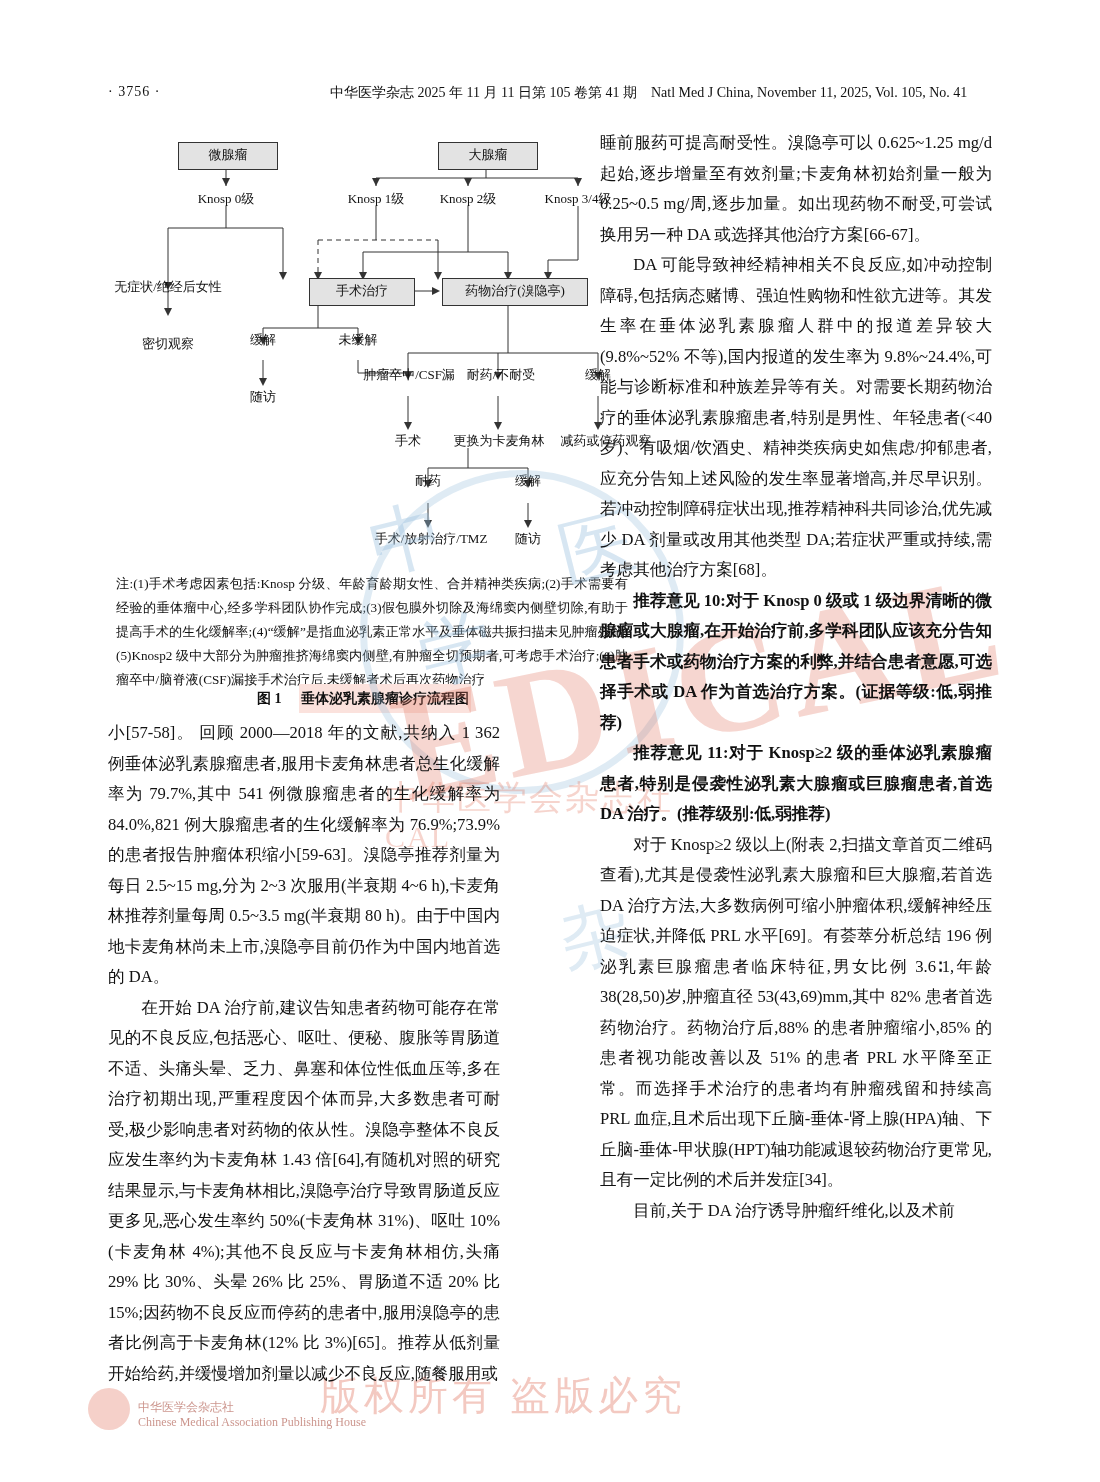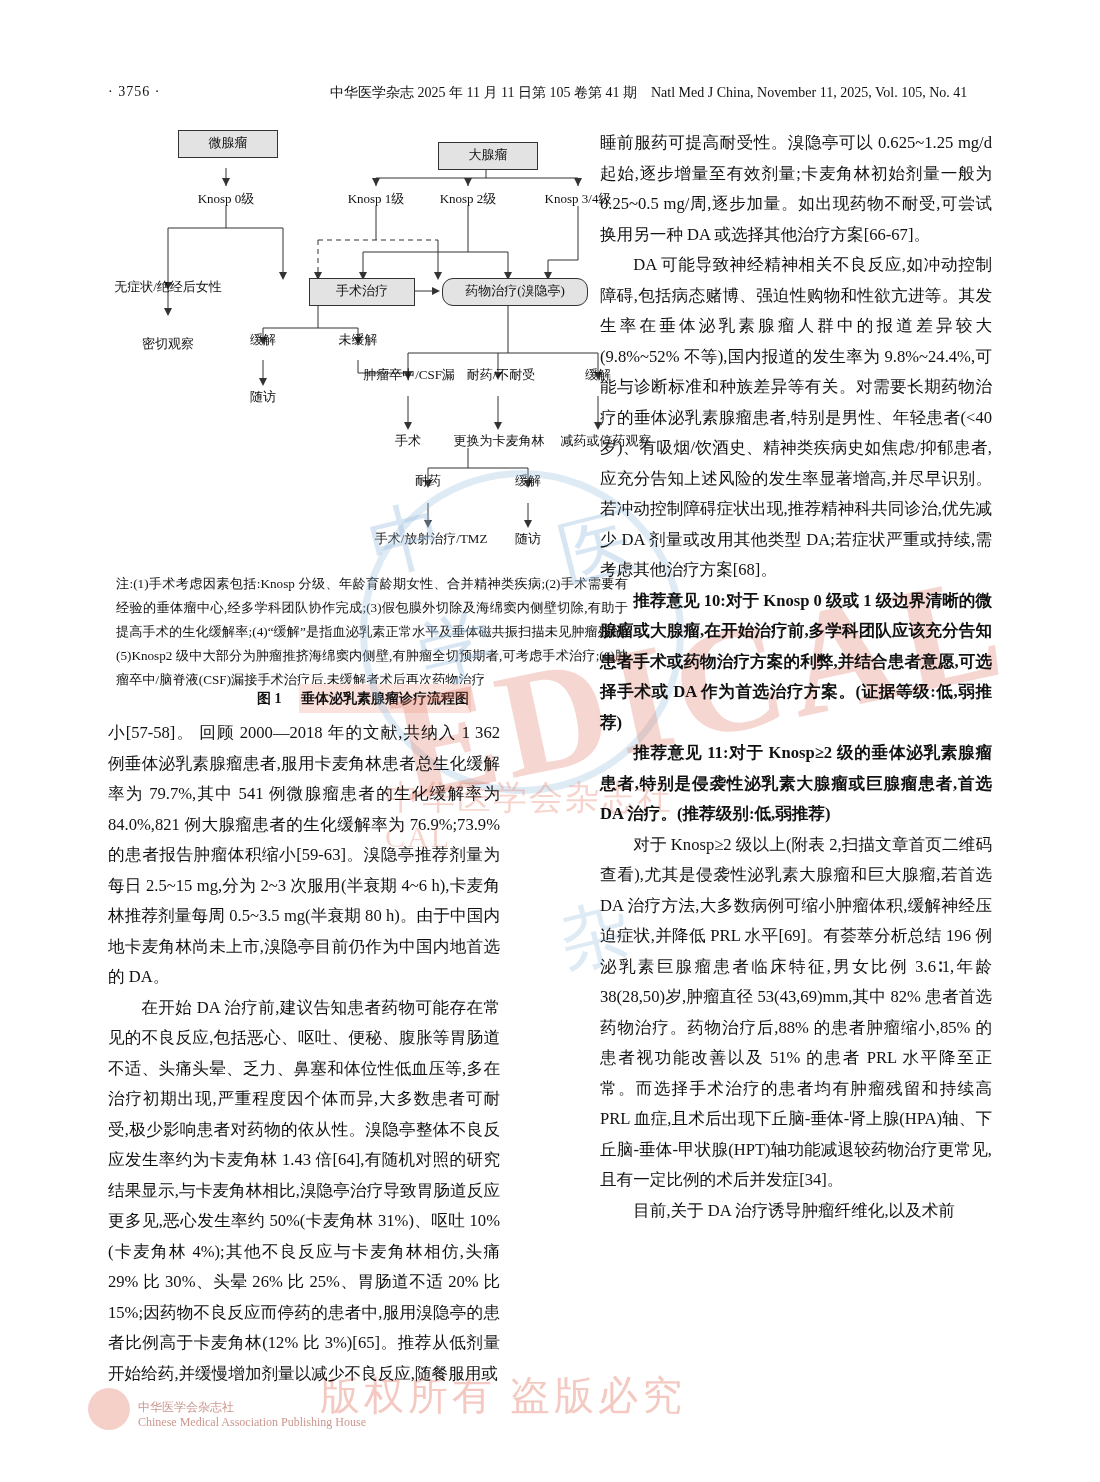--- a/index.html
+++ b/index.html
@@ -306,31 +306,31 @@
         <polygon points="300,302 296,294 304,294"></polygon>
         <polygon points="390,302 386,294 394,294"></polygon>
         <polygon points="490,302 486,294 494,294"></polygon>
         <polygon points="320,360 316,352 324,352"></polygon>
         <polygon points="420,360 416,352 424,352"></polygon>
         <polygon points="320,400 316,392 324,392"></polygon>
         <polygon points="420,400 416,392 424,392"></polygon>
       </g>
     </svg>
 
-    <div class="box" style="left:70px; top:2px; width:98px;">微腺瘤</div>
+    <div class="box" style="left:70px; top:14px; width:98px;">微腺瘤</div>
     <div class="box" style="left:330px; top:14px; width:98px;">大腺瘤</div>
 
     <div class="plain" style="left:68px; top:62px; width:100px;">Knosp 0级</div>
     <div class="plain" style="left:218px; top:62px; width:100px;">Knosp 1级</div>
     <div class="plain" style="left:310px; top:62px; width:100px;">Knosp 2级</div>
     <div class="plain" style="left:415px; top:62px; width:110px;">Knosp 3/4级</div>
 
     <div class="plain" style="left:-5px; top:150px; width:130px;">无症状/绝经后女性</div>
     <div class="box" style="left:157px; top:150px; width:104px;margin-left:44px;">手术治疗</div>
-    <div class="box" style="left:334px; top:150px; width:144px;border-radius:11px;">药物治疗(溴隐亭)</div>
+    <div class="box" style="left:334px; top:150px; width:144px;">药物治疗(溴隐亭)</div>
 
     <div class="plain" style="left:12px; top:207px; width:96px;">密切观察</div>
     <div class="plain" style="left:125px; top:203px; width:60px;">缓解</div>
     <div class="plain" style="left:214px; top:203px; width:72px;">未缓解</div>
     <div class="plain" style="left:127px; top:260px; width:56px;">随访</div>
 
     <div class="plain" style="left:238px; top:238px; width:126px;">肿瘤卒中/CSF漏</div>
     <div class="plain" style="left:348px; top:238px; width:90px;">耐药/不耐受</div>
     <div class="plain" style="left:462px; top:238px; width:56px;">缓解</div>
 

